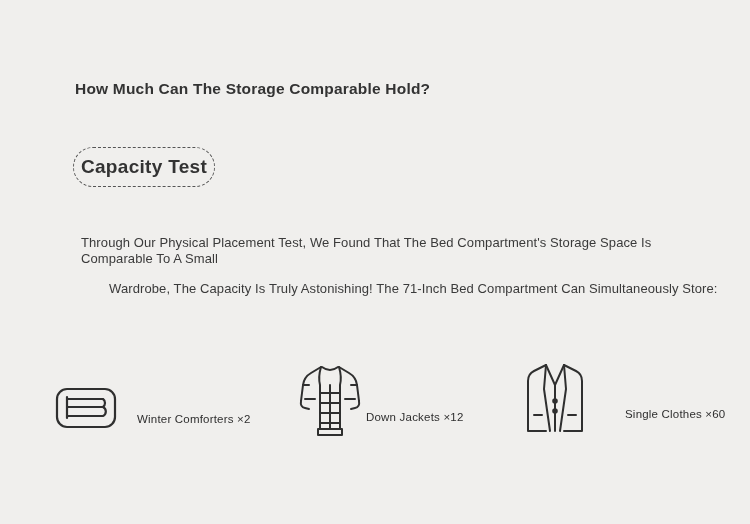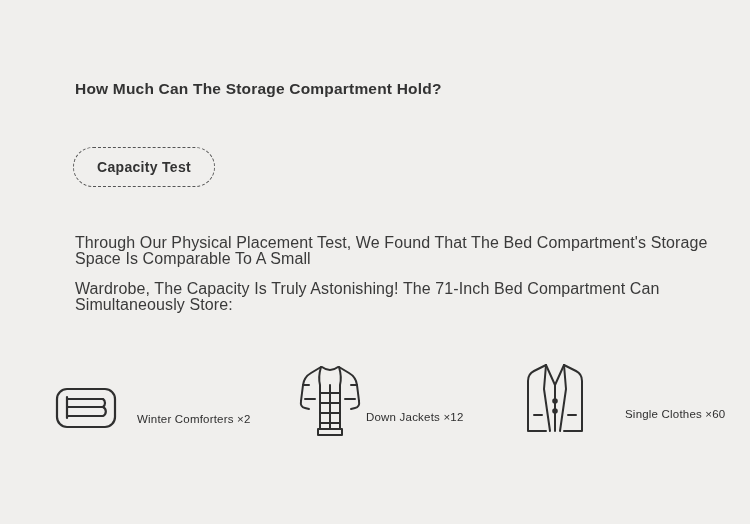--- a/index.html
+++ b/index.html
@@ -40,36 +40,36 @@
     width: 142px;
     height: 40px;
     box-sizing: border-box;
     border: 1.4px dashed #555555;
     border-radius: 21px;
     display: flex;
     align-items: center;
     justify-content: center;
   }
   .badge-label {
-    font-size: 14px;
+    font-size: 19px;
     font-weight: 600;
     letter-spacing: 0.3px;
     color: #333333;
   }
   .para {
     position: absolute;
-    left: 75px;
+    left: 81px;
     width: 640px;
-    font-size: 16px;
+    font-size: 13px;
     line-height: 16px;
     color: #3a3a3a;
     letter-spacing: 0.1px;
   }
   .para.l1 { top: 235px; }
-  .para.l2 { top: 281px; }
+  .para.l2 { top: 281px; margin-left: 28px; }
 
   .items {
     position: absolute;
     left: 0;
     top: 355px;
     width: 750px;
     height: 110px;
   }
   .item {
     position: absolute;
@@ -98,21 +98,21 @@
   }
   .item-1 .item-label { margin-left: 18px; margin-top: 22px; }
   .item-2 .item-label { margin-left: 1px; margin-top: 38px; }
   .item-3 .item-label { margin-left: 18px; margin-top: 32px; }
 </style>
 </head>
 <body>
 
 <div class="page">
 
-  <div class="heading">How Much Can The Storage Compartment Hold?</div>
+  <div class="heading">How Much Can The Storage Comparable Hold?</div>
 
   <div class="badge">
     <span class="badge-label">Capacity Test</span>
   </div>
 
   <div class="para l1">Through Our Physical Placement Test, We Found That The Bed Compartment's Storage Space Is Comparable To A Small</div>
   <div class="para l2">Wardrobe, The Capacity Is Truly Astonishing! The 71-Inch Bed Compartment Can Simultaneously Store:</div>
 
   <div class="items">
 

